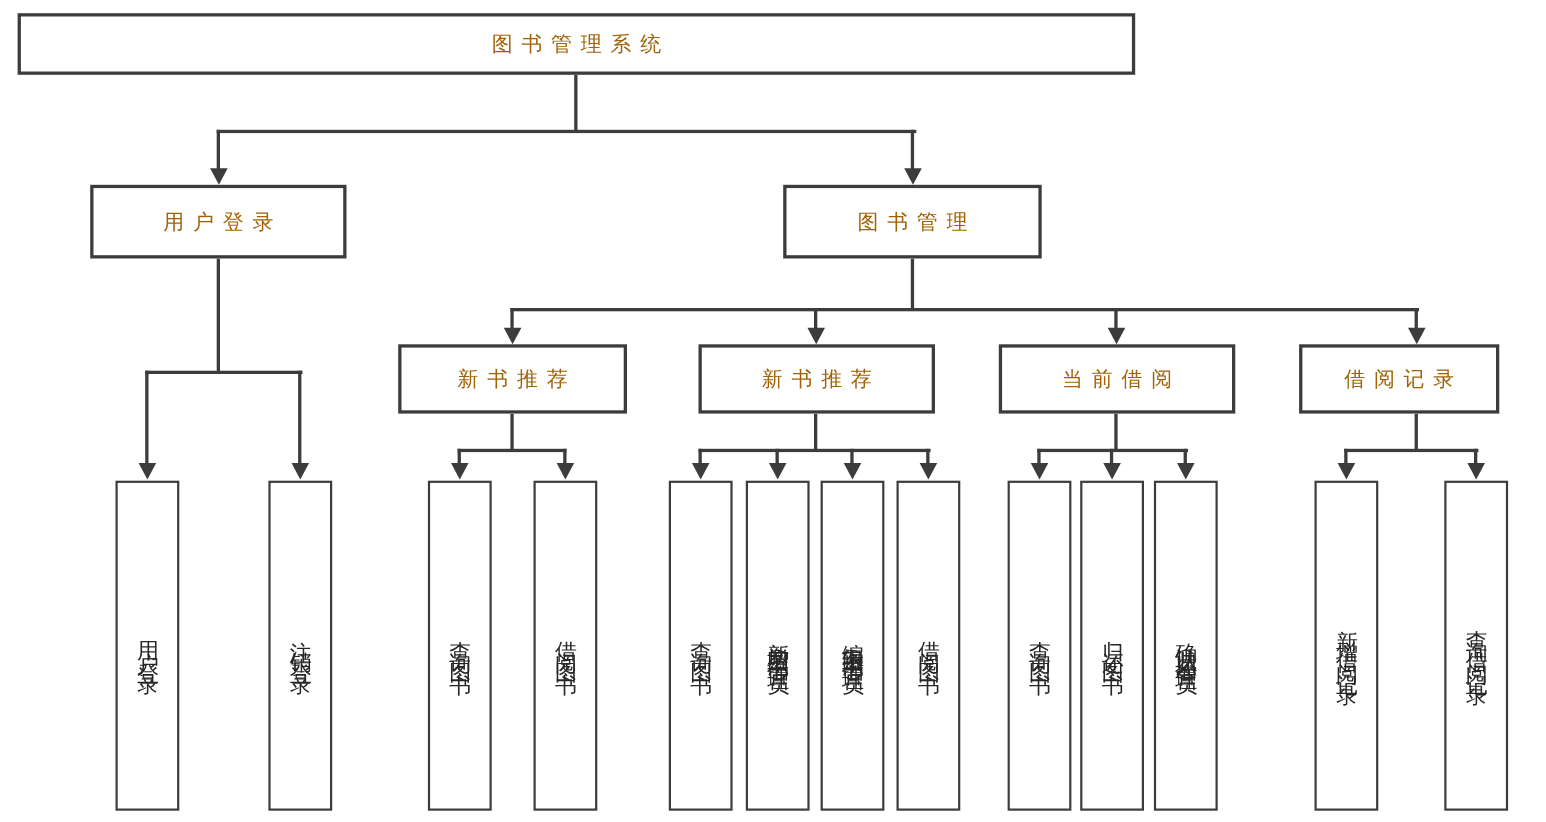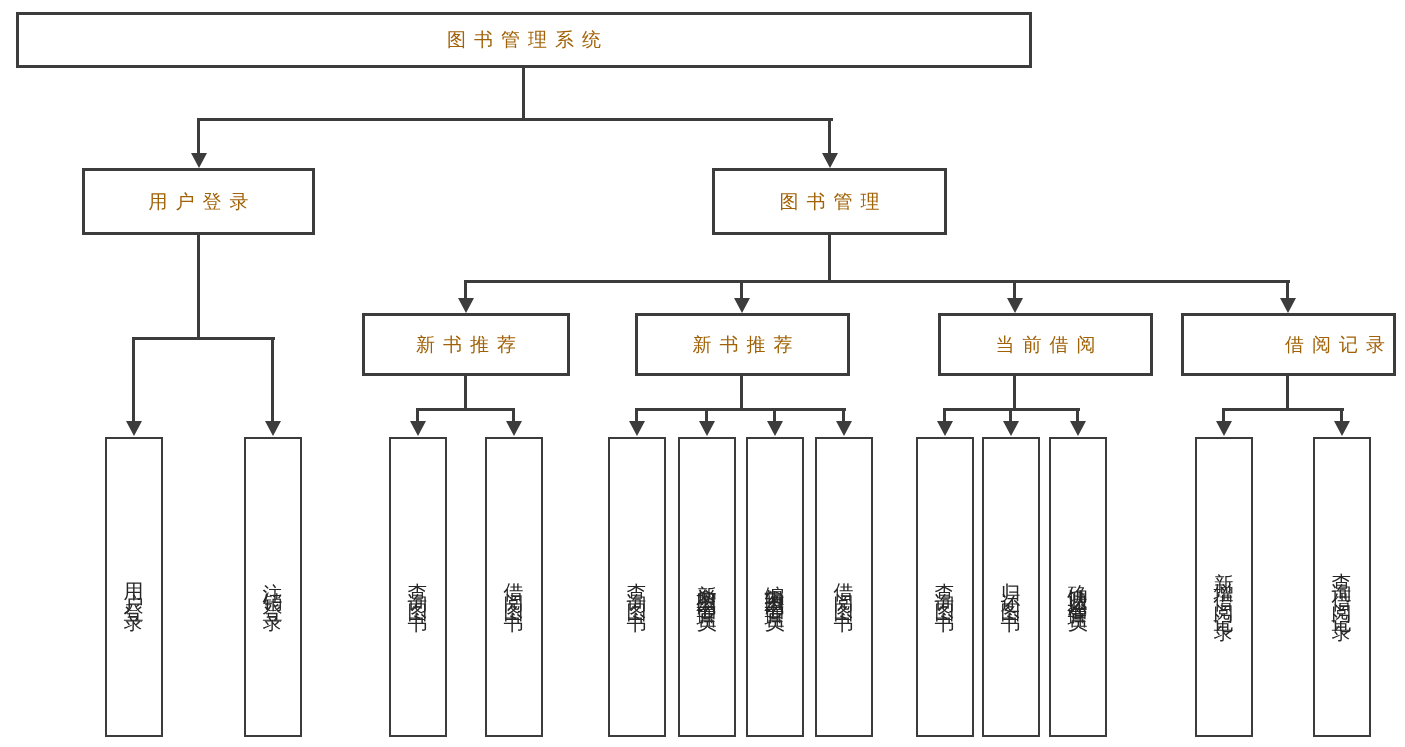--- a/index.html
+++ b/index.html
@@ -95,24 +95,24 @@
   <div class="hbox" style="left:712px; top:168px; width:235px; height:67px;">
     <span class="lbl">图书管理</span>
   </div>
 
   <div class="hbox" style="left:362px; top:313px; width:208px; height:63px;">
     <span class="lbl">新书推荐</span>
   </div>
   <div class="hbox" style="left:635px; top:313px; width:215px; height:63px;">
     <span class="lbl">新书推荐</span>
   </div>
-  <div class="hbox" style="left:908px; top:313px; width:215px; height:63px;margin-left:30px;">
+  <div class="hbox" style="left:908px; top:313px; width:215px; height:63px;">
     <span class="lbl">当前借阅</span>
   </div>
-  <div class="hbox" style="left:1181px; top:313px; width:215px; height:63px;justify-content:flex-end;">
+  <div class="hbox" style="left:1181px; top:313px; width:182px; height:63px;">
     <span class="lbl">借阅记录</span>
   </div>
 
   <div class="vbox" style="left:105px;">
     <span class="vlbl">用户登录</span>
   </div>
   <div class="vbox" style="left:244px;">
     <span class="vlbl">注销登录</span>
   </div>
 

